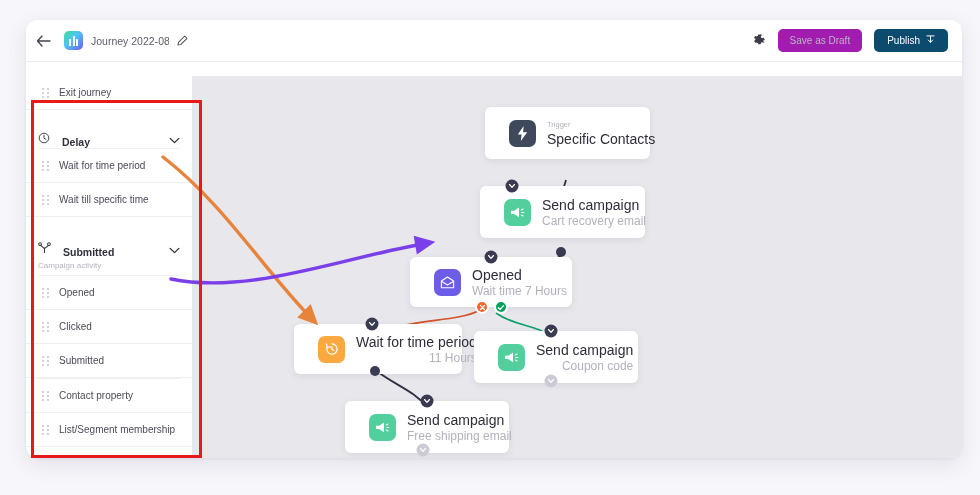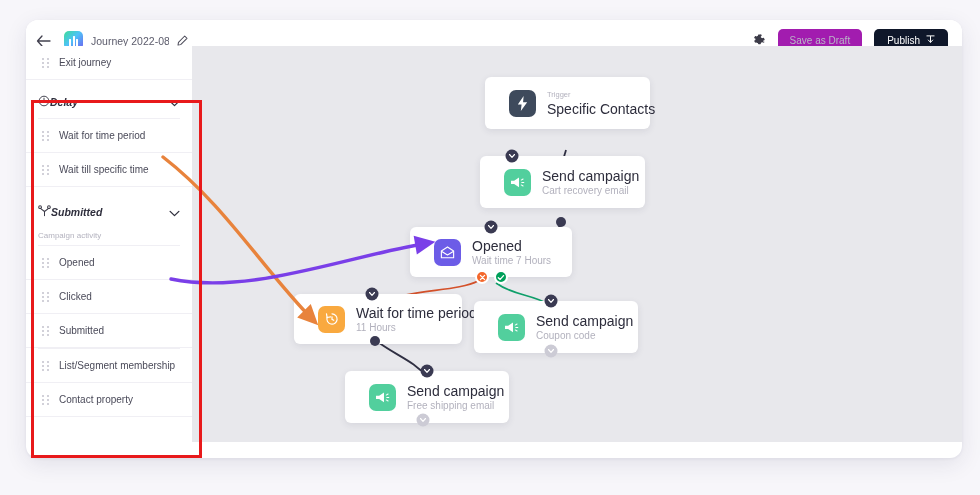--- a/index.html
+++ b/index.html
@@ -78,35 +78,35 @@
     background: #a21caf;
     color: #b9b7c6;
     font-size: 10px;
     padding: 6px 12px;
     border-radius: 5px;
     border: none;
     cursor: pointer;
     font-family: inherit;
   }
   .btn-publish {
-    background: #0f172a;
+    background: #0c4a6e;
     color: #ffffff;
     font-size: 10px;
     padding: 6px 13px;
     border-radius: 5px;
     border: none;
     cursor: pointer;
     font-family: inherit;
     display: flex; align-items: center; gap: 6px;
   }
 
   
   .body-split {
     position: absolute;
-    left: 0; top: 26px;
+    left: 0; top: 56px;
     width: 936px; height: 396px;
     display: flex;
   }
 
   
   .sidebar {
     width: 166px; height: 396px;
     background: #ffffff;
     position: relative;
     overflow: hidden;
@@ -129,24 +129,23 @@
     display: grid;
     grid-template-columns: 2px 2px;
     grid-template-rows: 2px 2px 2px;
     gap: 2px 3px;
     align-content: center;
   }
   .grip span { display: block; width: 2px; height: 2px; border-radius: 50%; background: #c3c2cd; }
 
   .group-head {
     height: 32px;
-    display: flex; align-items: center; gap: 0;
+    display: flex; align-items: flex-end; gap: 12px;
     padding: 0 12px 0 12px;
     cursor: pointer;
-    font-style: italic;
   }
   .group-head .ghl {
     font-size: 10.5px; font-weight: bold; color: #2f2f3d;
   }
   .group-head .chev { margin-left: auto; }
   .group-sub {
     font-size: 8px; color: #b4b3bf;
     padding: 3px 12px 5px 12px;
   }
   .side-sep { height: 1px; background: #f0eff4; margin: 0 12px; }
@@ -171,21 +170,21 @@
     cursor: pointer;
   }
   .node .nicon {
     width: 27px; height: 27px;
     border-radius: 7px;
     display: flex; align-items: center; justify-content: center;
     flex: none;
   }
   .node .ntext { display: flex; flex-direction: column; gap: 1px; }
   .node .ntitle { font-size: 14px; font-weight: normal; color: #2d2d3c; white-space: nowrap; }
-  .node .nsub { font-size: 10px; color: #b2b1bd; white-space: nowrap; }
+  .node .nsub { font-size: 12px; color: #b2b1bd; white-space: nowrap; text-align: right; }
   .node .ncap { font-size: 7.5px; color: #b2b1bd; white-space: nowrap; margin-bottom: 1px; }
 
   .port {
     position: absolute;
     width: 13px; height: 13px;
     border-radius: 50%;
     display: flex; align-items: center; justify-content: center;
     cursor: pointer;
   }
   .port.dark { background: #3a3a52; }
@@ -365,32 +364,32 @@
 
         <div class="side-row">
           <span class="grip">
               <span></span>
               <span></span>
               <span></span>
               <span></span>
               <span></span>
               <span></span>
             </span>
+          <span class="label">Contact property</span>
+        </div>
+        <div class="side-row">
+          <span class="grip">
+              <span></span>
+              <span></span>
+              <span></span>
+              <span></span>
+              <span></span>
+              <span></span>
+            </span>
           <span class="label">List/Segment membership</span>
-        </div>
-        <div class="side-row">
-          <span class="grip">
-              <span></span>
-              <span></span>
-              <span></span>
-              <span></span>
-              <span></span>
-              <span></span>
-            </span>
-          <span class="label">Contact property</span>
         </div>
       </div>
 
       <div class="canvas">
 
         <svg class="canvas-svg" width="770" height="396">
 
           <path d="M374 104 L369 121" stroke="#2f2f42" stroke-width="1.8" fill="none"></path>
 
           <path d="M369 177 C369 190, 320 186, 300 199" stroke="#2f2f42" stroke-width="1.8" fill="none"></path>

